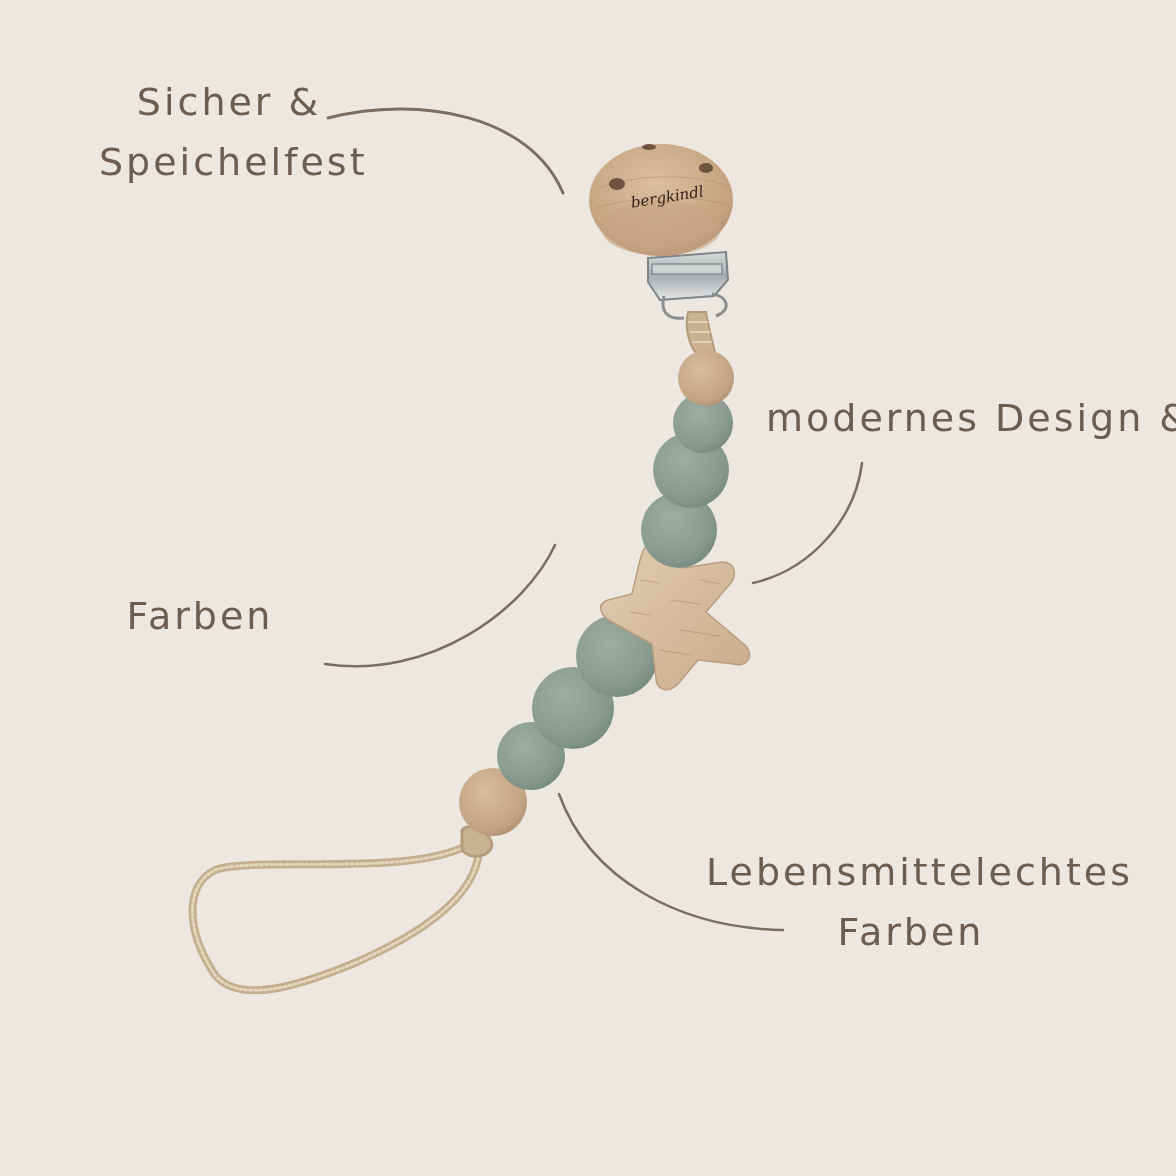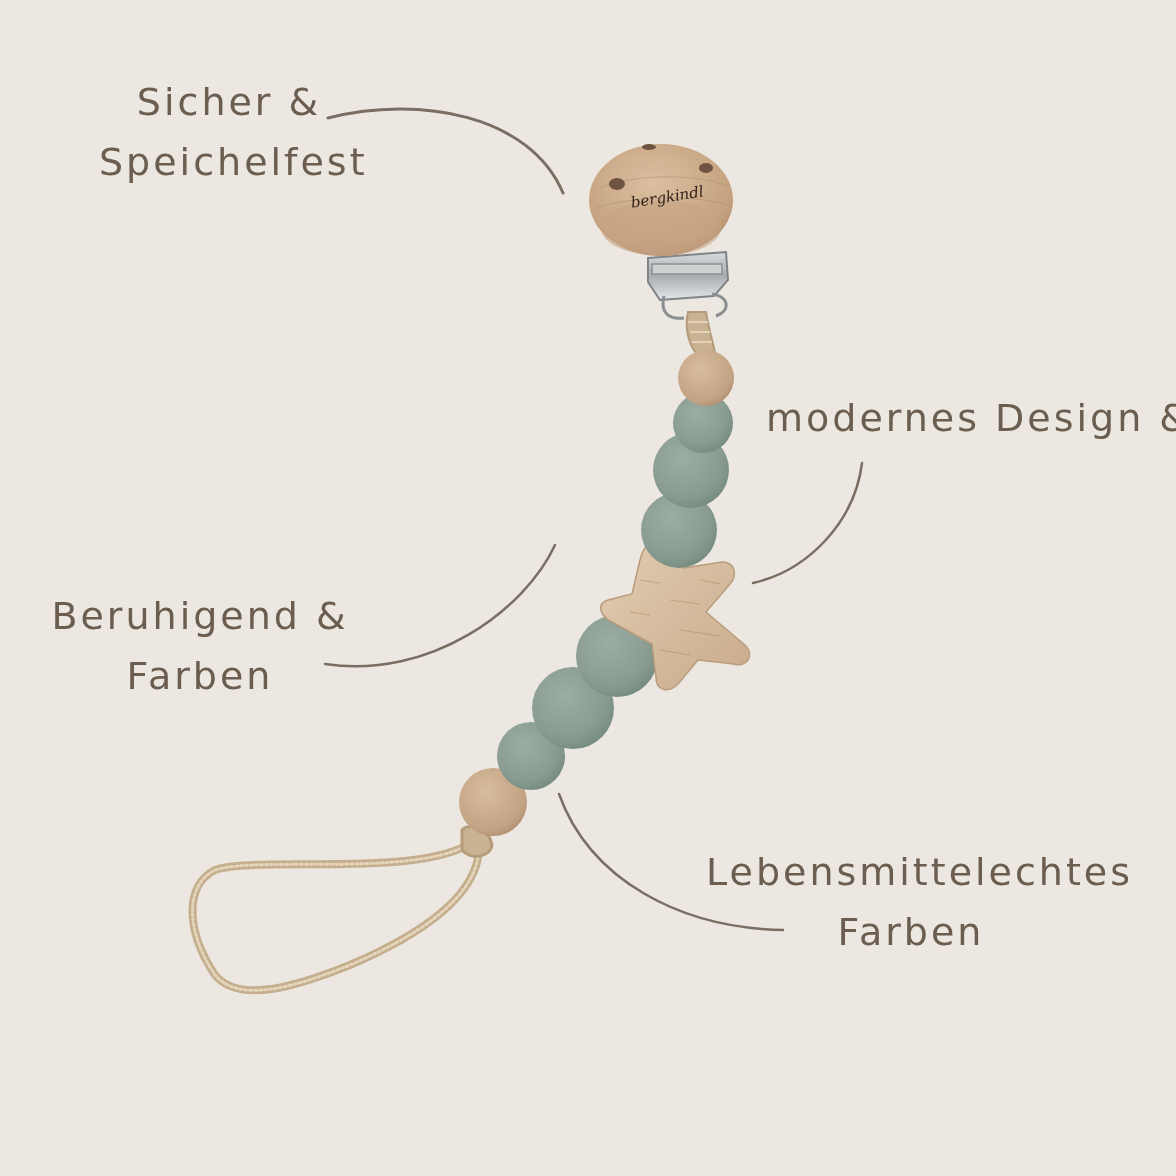--- a/index.html
+++ b/index.html
@@ -34,21 +34,20 @@
 <div class="label" style="left:99px; top:72px; width:260px;">
   <span style="padding-left:0;">Sicher &amp;</span>
   <span>Speichelfest</span>
 </div>
 
 <div class="label" style="left:766px; top:388px; width:380px;">
   <span>modernes Design &amp;</span>
 </div>
 
 <div class="label" style="left:50px; top:586px; width:300px;">
-  <span>Beruhigend &amp;</span>
   <span>Farben</span>
 </div>
 
 <div class="label" style="left:706px; top:842px; width:410px;">
   <span>Lebensmittelechtes</span>
   <span>Farben</span>
 </div>
 
 <svg id="illustration" width="1176" height="1176" viewBox="0 0 1176 1176" xmlns="http://www.w3.org/2000/svg">
   <defs>

